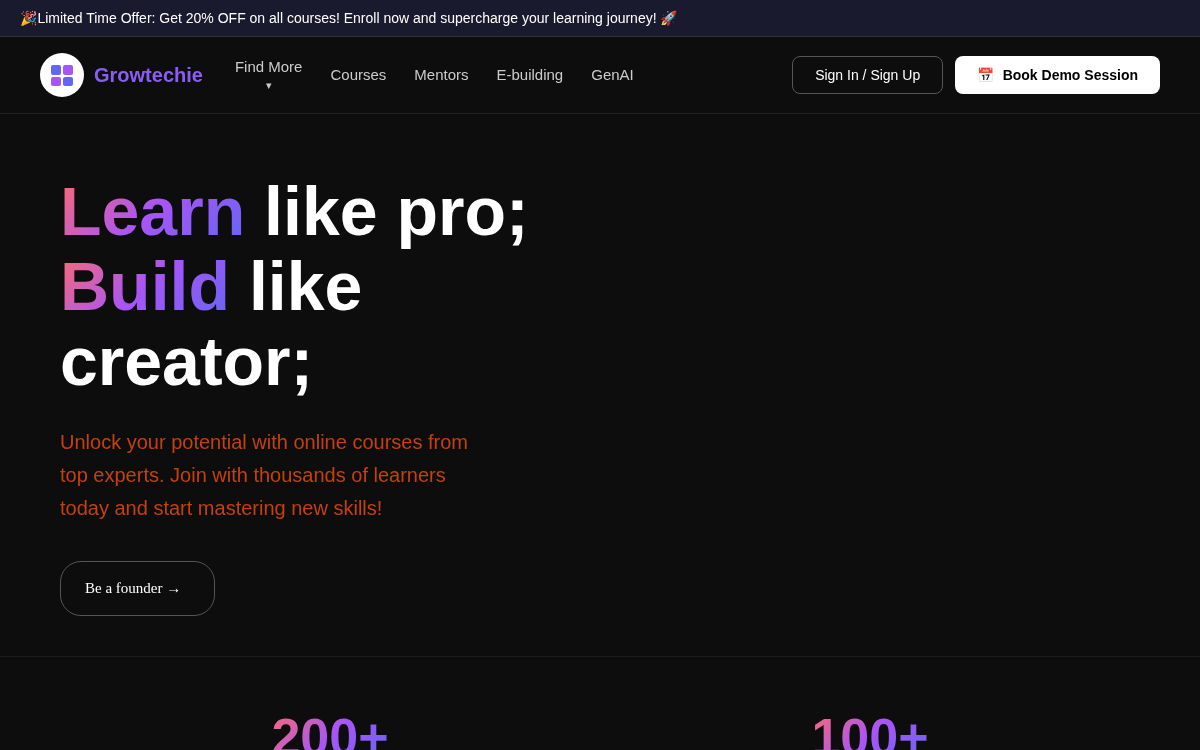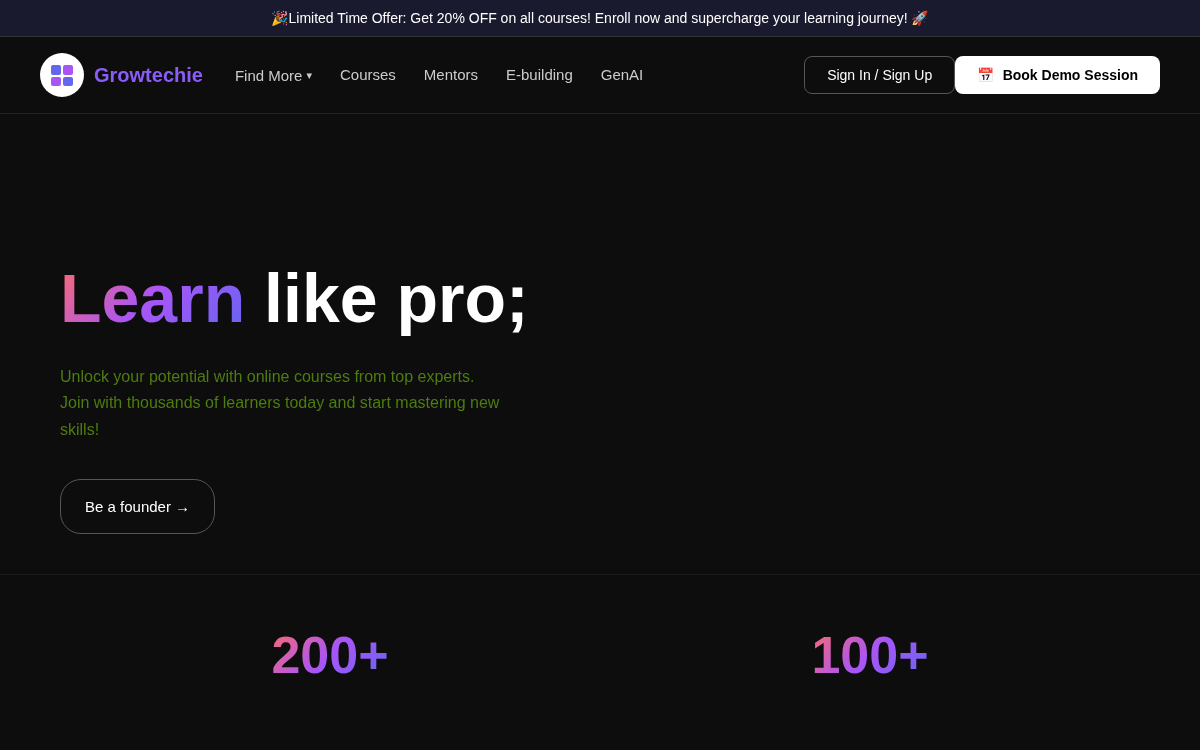--- a/index.html
+++ b/index.html
@@ -8,21 +8,20 @@
       background: #0d0d0d;
       color: #fff;
       width: 1200px;
       min-height: 750px;
       overflow-x: hidden;
     }
 
     
     .banner {
       background: #1a1a2e;
-      text-align: center;
       padding: 10px 20px;
       font-size: 14px;
       color: #fff;
       border-bottom: 1px solid #333;
     }
 
     
     nav {
       background: #0d0d0d;
       display: flex;
@@ -71,27 +70,29 @@
       font-size: 15px;
       text-align: center;
     }
     .find-more {
       display: flex;
       align-items: center;
       gap: 4px;
       color: #ccc;
       font-size: 15px;
       cursor: pointer;
+      flex-direction: column;
     }
     .find-more .chevron {
       font-size: 11px;
     }
     .nav-right {
       display: flex;
       align-items: center;
+      gap: 12px;
     }
     .btn-signin {
       background: transparent;
       border: 1.5px solid #555;
       color: #fff;
       padding: 10px 22px;
       border-radius: 8px;
       font-size: 14px;
       cursor: pointer;
     }
@@ -105,21 +106,21 @@
       font-weight: 600;
       cursor: pointer;
       display: flex;
       align-items: center;
       gap: 8px;
     }
 
     
     .hero {
       display: flex;
-      align-items: flex-end;
+      align-items: center;
       min-height: 460px;
       background: #0d0d0d;
     }
     .hero-left {
       flex: 1;
       padding: 60px 40px 40px 60px;
       display: flex;
       flex-direction: column;
       justify-content: center;
     }
@@ -132,22 +133,22 @@
     .hero-title .gradient-word {
       background: linear-gradient(135deg, #ff6b6b, #a855f7, #6366f1);
       -webkit-background-clip: text;
       -webkit-text-fill-color: transparent;
       background-clip: text;
     }
     .hero-title .white-word {
       color: #fff;
     }
     .hero-subtitle {
-      font-size: 16px;
-      color: #4d7c0f;
+      font-size: 20px;
+      color: #c2410c;
       line-height: 1.65;
       max-width: 440px;
       margin-bottom: 36px;
     }
     .hero-buttons {
       display: flex;
       gap: 16px;
       flex-wrap: wrap;
     }
     .hero-btn {
@@ -155,20 +156,21 @@
       background: transparent;
       color: #fff;
       padding: 16px 24px;
       border-radius: 21px;
       font-size: 15px;
       font-weight: 500;
       cursor: pointer;
       min-width: 155px;
       text-align: left;
       line-height: 1.4;
+      font-family: Liberation Serif, serif;
     }
 
     
     .hero-right {
       flex: 0 0 520px;
       position: relative;
       overflow: hidden;
     }
     .hero-image-container {
       width: 100%;
@@ -267,20 +269,28 @@
 </nav>
 
 <section class="hero">
   <div class="hero-left">
     <h1 class="hero-title">
       <div>
         <span class="gradient-word">Learn</span>
         <span class="white-word"> </span>
         <span class="white-word">like pro;</span>
       </div>
+      <div>
+        <span class="gradient-word">Build</span>
+        <span class="white-word"> </span>
+        <span class="white-word">like</span>
+      </div>
+      <div>
+        <span class="white-word">creator;</span>
+      </div>
     </h1>
 
     <p class="hero-subtitle">Unlock your potential with online courses from top experts. Join with thousands of learners today and start mastering new skills!</p>
 
     <div class="hero-buttons">
       <button class="hero-btn">Be a founder →</button>
     </div>
   </div>
 
   <div class="hero-right">

